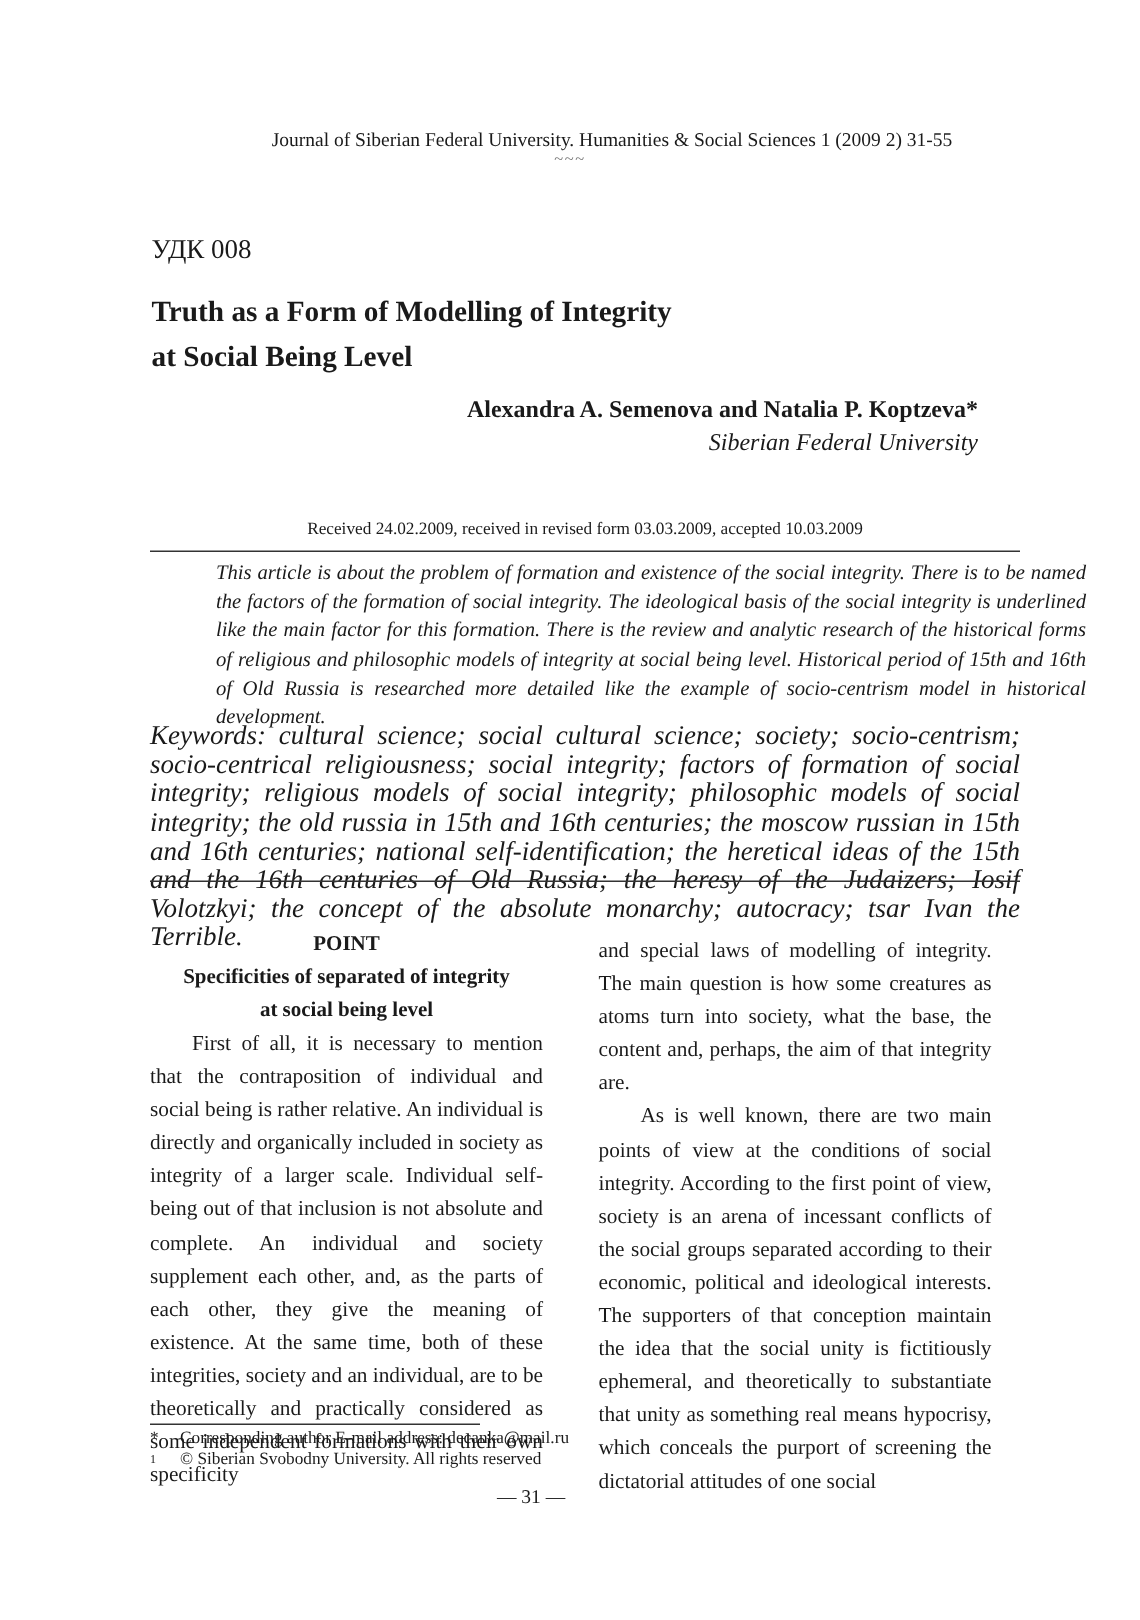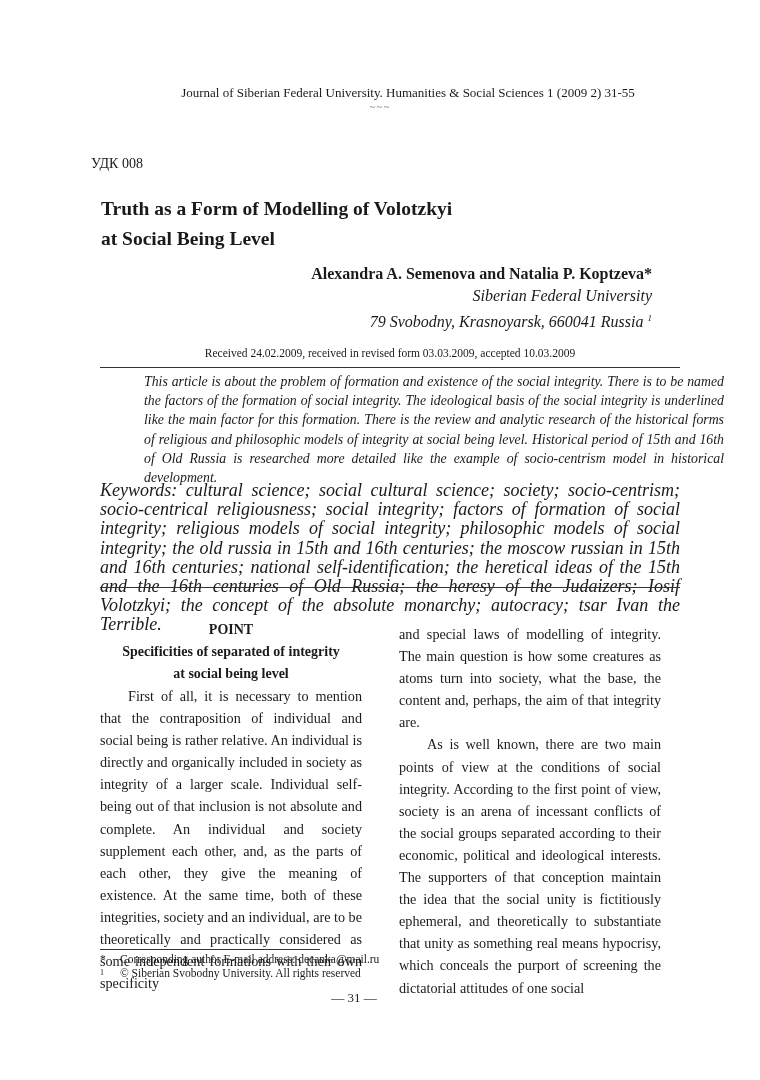--- a/index.html
+++ b/index.html
@@ -3,21 +3,21 @@
 <meta charset="utf-8">
 <style>
   html, body { margin: 0; padding: 0; background: #ffffff; }
   body {
     width: 760px; height: 1080px; position: relative; overflow: hidden;
     font-family: "Liberation Serif", "DejaVu Serif", serif; color: #1a1a1a;
   }
   .abs { position: absolute; }
   .journal-header { left: 0; width: 760px; top: 85px; text-align: center; font-size: 13px; padding-left: 28px; }
   .tilde { left: 0; width: 760px; top: 100px; text-align: center; font-size: 11px; color: #777; letter-spacing: 1px; }
-  .udk { left: 91px; top: 156px; font-size: 14px; }
+  .udk { left: 101px; top: 156px; font-size: 18px; }
   .title { left: 101px; top: 194px; font-size: 19.5px; font-weight: bold; line-height: 30px; }
   .authors { right: 108px; top: 263px; text-align: right; font-size: 16px; line-height: 22px; }
   .authors .names { font-weight: bold; }
   .authors .aff { font-style: italic; }
   .received { left: 100px; width: 580px; top: 347px; text-align: center; font-size: 11.5px; }
   .rule { left: 100px; width: 580px; height: 0; border-top: 1.5px solid #333; }
   .abstract { left: 100px; width: 580px; top: 372px; font-size: 13.8px; font-style: italic; text-align: justify; line-height: 19.2px; margin-left: 44px; }
   .keywords { left: 100px; width: 580px; top: 481px; font-size: 18px; font-style: italic; text-align: justify; line-height: 19.2px; }
   .col { width: 262px; font-size: 14.2px; line-height: 22.1px; text-align: justify; }
   .col-left { left: 100px; top: 619px; }
@@ -33,28 +33,27 @@
 </style>
 </head>
 <body>
 
 <div class="abs journal-header">Journal of  Siberian Federal University.  Humanities &amp; Social Sciences 1 (2009 2) 31-55</div>
 <div class="abs tilde">~~~</div>
 
 <div class="abs udk">УДК 008</div>
 
 <div class="abs title">
-  <div>Truth as a Form of Modelling of Volotzkyi</div>
+  <div>Truth as a Form of Modelling of Integrity</div>
   <div>at Social Being Level</div>
 </div>
 
 <div class="abs authors">
   <div class="names">Alexandra A. Semenova and Natalia P. Koptzeva*</div>
   <div class="aff">Siberian Federal University</div>
-  <div class="aff"><span>79 Svobodny, Krasnoyarsk, 660041 Russia</span> <sup style="font-size:9px">1</sup></div>
 </div>
 
 <div class="abs received">Received 24.02.2009, received in revised form 03.03.2009, accepted 10.03.2009</div>
 <div class="abs rule" style="top:367px"></div>
 
 <div class="abs abstract">This article is about the problem of formation and existence of the social integrity. There is to be named the factors of the formation of social integrity. The ideological basis of the social integrity is underlined like the main factor for this formation. There is the review and analytic research of the historical forms of religious and philosophic models of integrity at social being level. Historical period of 15th and 16th of Old Russia is researched more detailed like the example of socio-centrism model in historical development.</div>
 <div class="abs keywords">Keywords: cultural science; social cultural science; society; socio-centrism; socio-centrical religiousness; social integrity; factors of formation of social integrity; religious models of social integrity; philosophic models of social integrity; the old russia in 15th and 16th centuries; the moscow russian in 15th and 16th centuries; national self-identification; the heretical ideas of the 15th and the 16th centuries of Old Russia; the heresy of the Judaizers; Iosif Volotzkyi; the concept of the absolute monarchy; autocracy; tsar Ivan the Terrible.</div>
 <div class="abs rule" style="top:587px"></div>
 
 <div class="abs col col-left">

